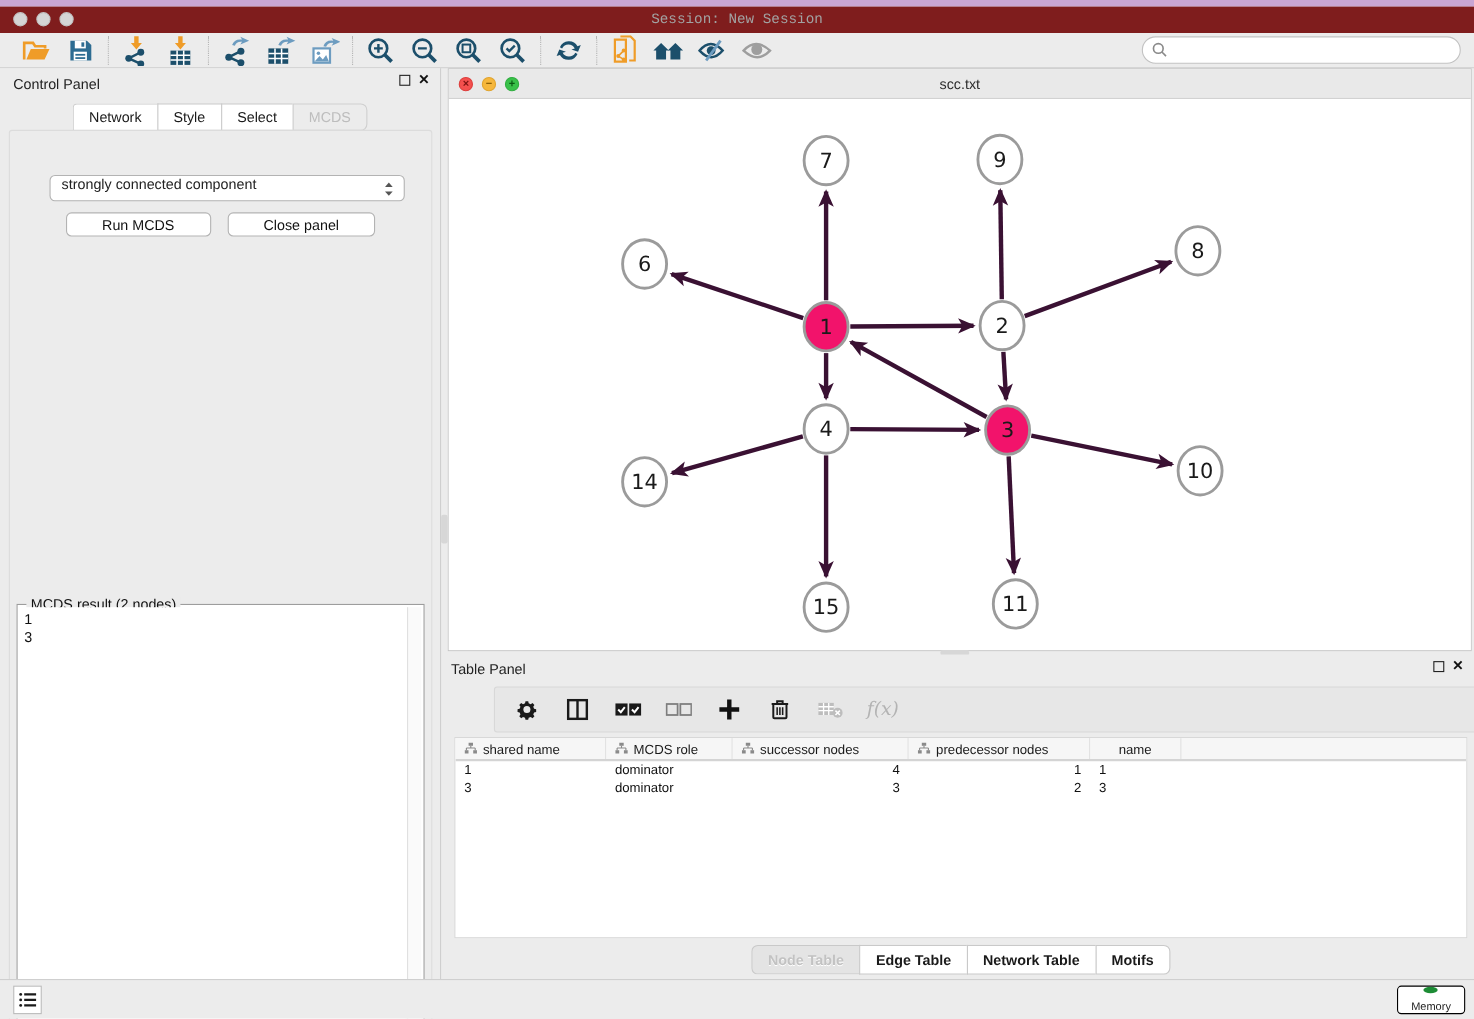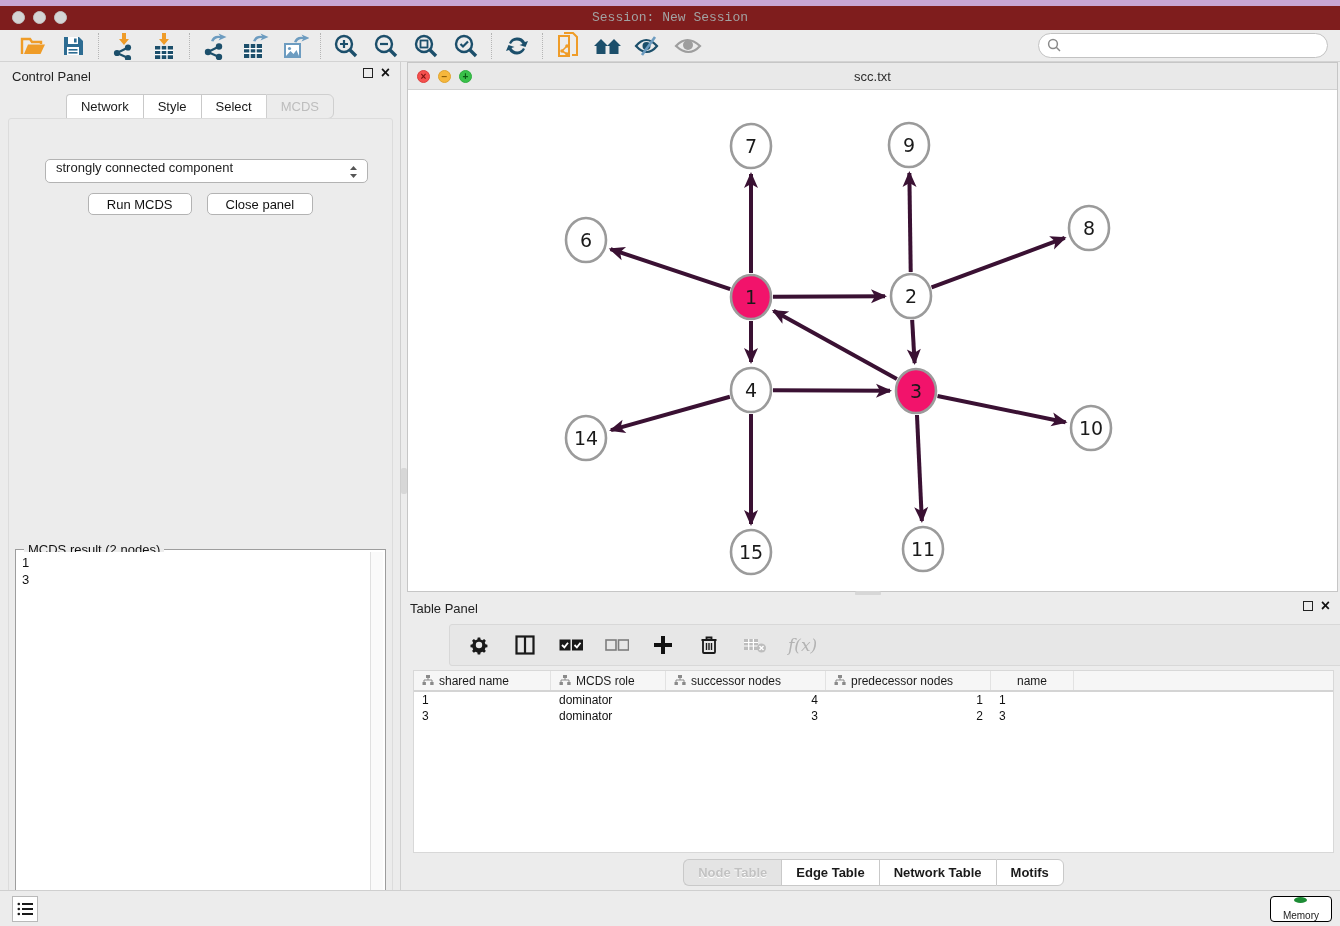--- a/index.html
+++ b/index.html
@@ -32,21 +32,21 @@
   .cp-tabs { position:absolute; left:0; top:32px; width:100%; display:flex; justify-content:center; }
   .cp-tab { background:#fff; border:1px solid #c9c9c9; border-right:none; padding:4px 14px; font-size:13px; color:#1a1a1a; cursor:pointer; }
   .cp-tab:first-child { border-radius:4px 0 0 0; }
   .cp-tab.disabled-active { border:1px solid #cfcfcf; border-radius:0 6px 6px 0; background:#ececec; color:#bdbdbd; }
 
   .cp-content { position:absolute; left:8px; top:56px; width:385px; height:822px; background:#ececec; border:1px solid #dcdcdc; border-radius:3px; }
   .opt-label { position:absolute; left:0; width:100%; top:18px; text-align:center; font-size:13px; color:#111; }
   .criterion-select { position:absolute; left:36px; top:40px; width:323px; height:24px; background:#fff; border:1px solid #b3b3b3; border-radius:5px; font-size:13px; display:flex; padding-left:10px; cursor:pointer; }
   .spin-arrows { position:absolute; right:8px; top:3px; }
   .cp-buttons { position:absolute; left:0; top:74px; width:100%; display:flex; justify-content:center; gap:15px; }
-  .btn { background:#fff; border:1px solid #b3b3b3; border-radius:5px; height:22px; padding:0 18px; font-size:13px; color:#111; cursor:pointer; font-family:"Liberation Sans",sans-serif; }
+  .btn { background:#fff; border:1px solid #b3b3b3; border-radius:5px; height:22px; padding:0 32px; font-size:13px; color:#111; cursor:pointer; font-family:"Liberation Sans",sans-serif; }
 
   .mcds-result { position:absolute; left:6px; top:430px; width:371px; height:380px; border:1px solid #9d9d9d; background:#fff; }
   .mcds-legend { position:absolute; left:8px; top:-8px; background:#ececec; padding:0 4px; font-size:13px; color:#111; }
   .mcds-text { position:absolute; inset:2px 16px 2px 2px; background:#fff; font-size:13px; color:#111; line-height:17px; padding:2px 4px; white-space:pre-line; }
   .mcds-scroll { position:absolute; top:2px; right:2px; bottom:2px; width:13px; background:#fafafa; border-left:1px solid #e0e0e0; }
 
   
   .net-window { position:absolute; left:407px; top:62px; width:931px; height:530px; background:#fff; border:1px solid #c6c6c6; }
   .net-titlebar { position:absolute; left:0; top:0; width:100%; height:27px; background:#e9e9e9; border-bottom:1px solid #d2d2d2; }
   .net-lights { position:absolute; left:9px; top:7px; display:flex; gap:8px; }

